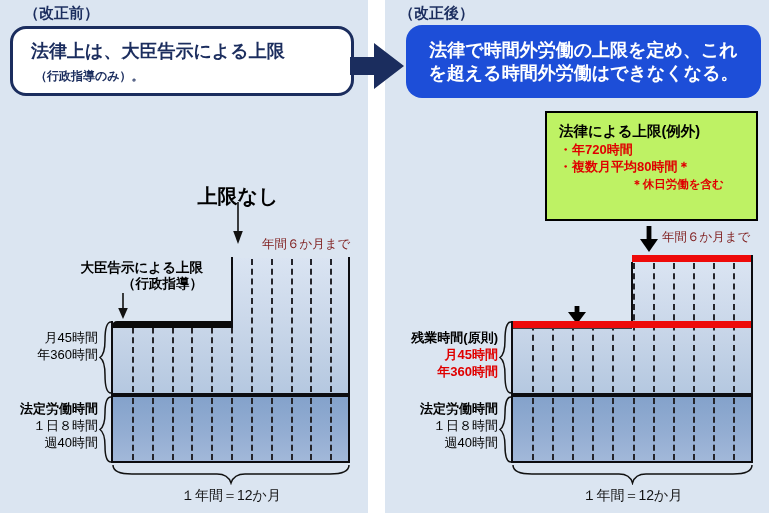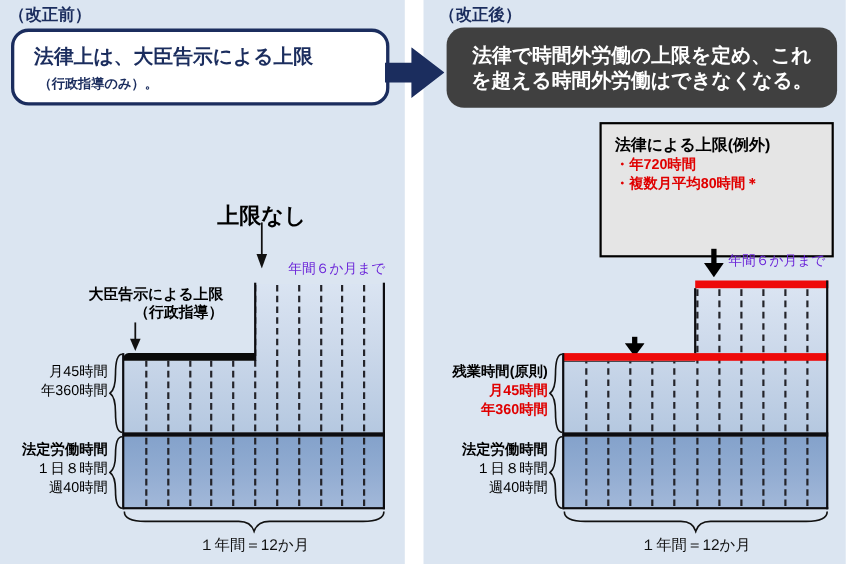--- a/index.html
+++ b/index.html
@@ -15,43 +15,43 @@
   .panel-header{font-weight:bold;font-size:15px;color:#1b2d5e;}
 
   .callout-before{
     left:10px;top:26px;width:344px;height:70px;background:#fff;
     border:3px solid #1b2d5e;border-radius:16px;box-sizing:border-box;
   }
   .callout-before .l1{margin:10px 0 0 18px;font-size:18px;font-weight:bold;color:#1b2d5e;}
   .callout-before .l2{margin:5px 0 0 22px;font-size:12px;font-weight:bold;color:#1b2d5e;}
 
   .callout-after{
-    left:406px;top:25px;width:355px;height:73px;background:#404040;
+    left:406px;top:25px;width:355px;height:73px;background:#1d4ed8;
     border-radius:16px;box-sizing:border-box;text-align:center;
     color:#fff;font-weight:bold;font-size:18px;line-height:23px;
     padding-top:14px;
   }
 
   .exception-box{
-    left:545px;top:111px;width:213px;height:123px;background:#e5e5e5;
+    left:545px;top:111px;width:213px;height:110px;background:#bef264;
     border:2.5px solid #000;box-sizing:border-box;padding:9px 0 0 12px;
   }
   .exception-box .title{font-size:14.5px;font-weight:bold;color:#000;}
   .exception-box .item{font-size:13px;line-height:15.5px;color:#e00000;font-weight:bold;margin-top:1px;}
   .exception-box .note{font-size:11.5px;color:#e00000;font-weight:bold;text-align:center;margin-top:3px;padding-left:40px;}
 
   .principle-box{
     left:421px;top:253px;width:205px;height:52px;background:#fff;
     border:2.5px solid #000;box-sizing:border-box;display:flex;align-items:center;
     padding-left:11px;font-size:15px;font-weight:bold;color:#000;
   }
 
   .no-limit{left:172px;top:183px;width:132px;text-align:center;font-size:20px;font-weight:bold;color:#000;}
   .minister{left:43px;top:260px;width:160px;text-align:right;font-size:13.5px;font-weight:bold;line-height:16px;color:#000;}
-  .six-months{font-size:12.5px;color:#6d28d9;}
+  .six-months{font-size:12.5px;color:#7f1d1d;}
 
   
   .band-upper{
     background:linear-gradient(180deg,#dae4f2 0%,#cbd8ea 45%,#b5c8e0 100%);
   }
   .band-lower{
     background:linear-gradient(180deg,#84a2cb 0%,#93add2 55%,#a2b8d9 100%);
   }
   .shape-left{
     left:112px;top:258px;width:238px;height:135px;
@@ -91,21 +91,21 @@
   svg{display:block;}
 </style>
 </head>
 <body>
 
 <div class="stage">
 
   <div class="panel-bg left"></div>
   <div class="panel-bg right"></div>
 
-  <div class="abs panel-header" style="left:8px;top:4px;">（改正前）</div>
+  <div class="abs panel-header" style="left:24px;top:4px;">（改正前）</div>
 
   <div class="abs callout-before">
     <div class="l1">法律上は、大臣告示による上限</div>
     <div class="l2">（行政指導のみ）。</div>
   </div>
 
   <svg class="abs" style="left:350px;top:43px;" width="54" height="46">
     <polygon points="0,14 24,14 24,0 54,23 24,46 24,32 0,32" fill="#1b2d5e"></polygon>
   </svg>
 
@@ -184,20 +184,21 @@
 
   <div class="abs callout-after">
     <div>法律で時間外労働の上限を定め、これ</div>
     <div>を超える時間外労働はできなくなる。</div>
   </div>
 
   <div class="abs exception-box">
     <div class="title">法律による上限(例外)</div>
     <div class="item">・年720時間</div>
     <div class="item">・複数月平均80時間＊</div>
+    <div class="note">＊休日労働を含む</div>
   </div>
 
   <svg class="abs" style="left:640px;top:226px;" width="18" height="26">
     <rect x="6.6" y="0" width="4.8" height="14" fill="#000"></rect>
     <polygon points="0,13 18,13 9,26" fill="#000"></polygon>
   </svg>
   <div class="abs six-months" style="left:662px;top:229px;">年間６か月まで</div>
 
   <svg class="abs" style="left:568px;top:306px;" width="18" height="18">
     <rect x="6.6" y="0" width="4.8" height="7" fill="#000"></rect>

